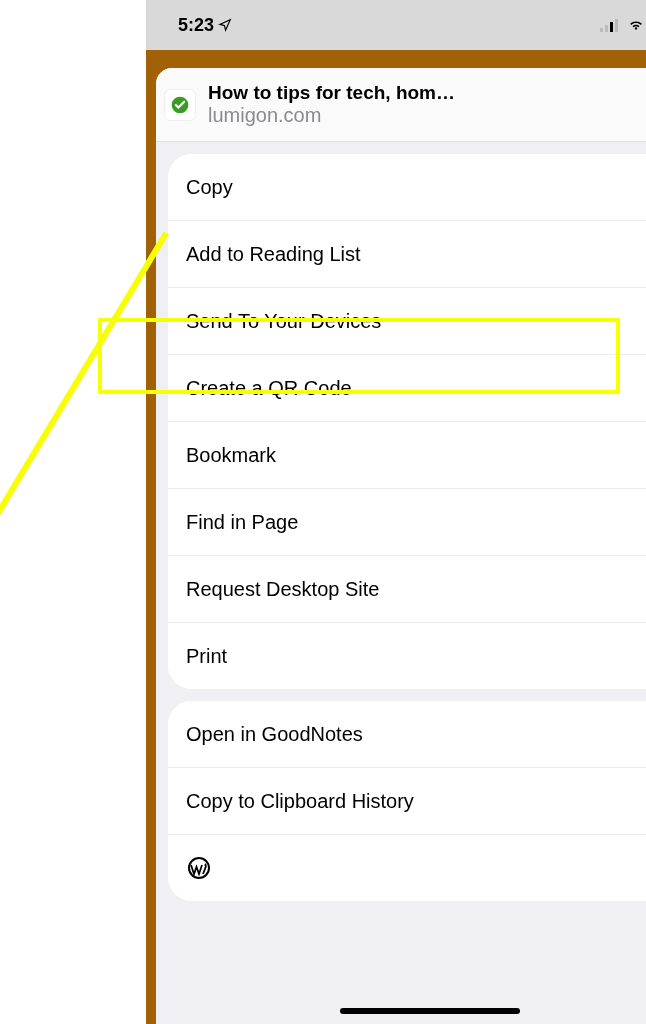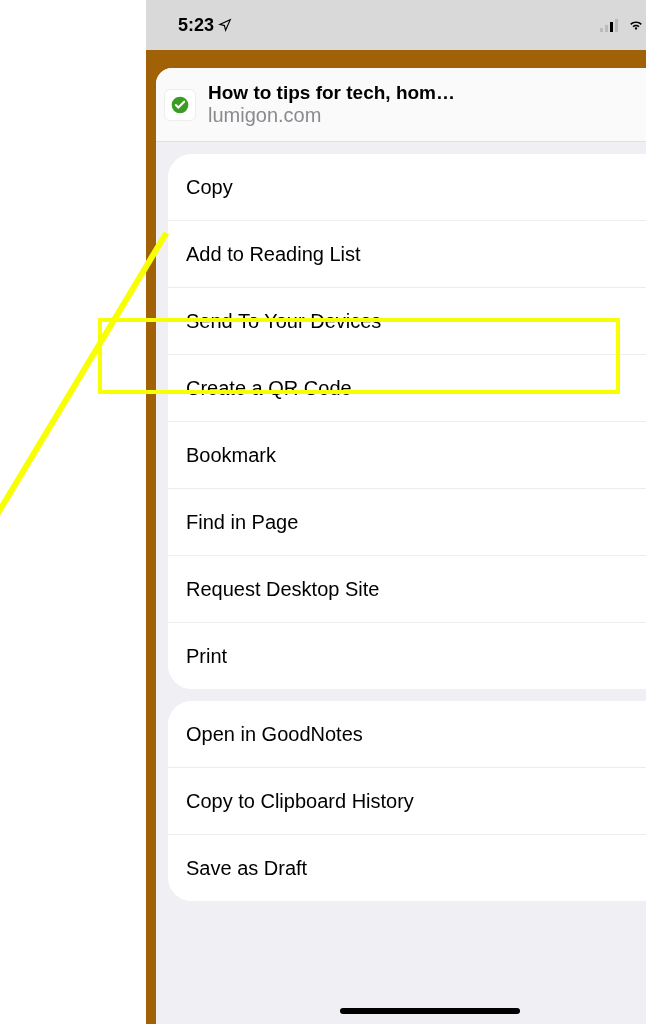--- a/index.html
+++ b/index.html
@@ -298,21 +298,20 @@
         <span>Copy to Clipboard History</span>
         <span class="menu-icon">
             <svg viewBox="0 0 24 24">
               <circle cx="13" cy="12" r="9" fill="none" stroke="#000" stroke-width="2"></circle>
               <path d="M13 7v5l3 2" stroke="#000" stroke-width="2" fill="none"></path>
               <path d="M3 8l-1 4 4-1" fill="none" stroke="#000" stroke-width="2"></path>
             </svg>
           </span>
       </div>
       <div class="menu-item">
-        <span>Save as Draft</span>
         <span class="menu-icon">
             <svg viewBox="0 0 24 24">
               <circle cx="12" cy="12" r="10" fill="none" stroke="#000" stroke-width="2"></circle>
               <path d="M4 9l3 9 2.5-7 2.5 7 3-9M18 8c1 1 1 3 0 5l-2 5" fill="none" stroke="#000" stroke-width="1.8"></path>
             </svg>
           </span>
       </div>
     </div>
 
   </div>

